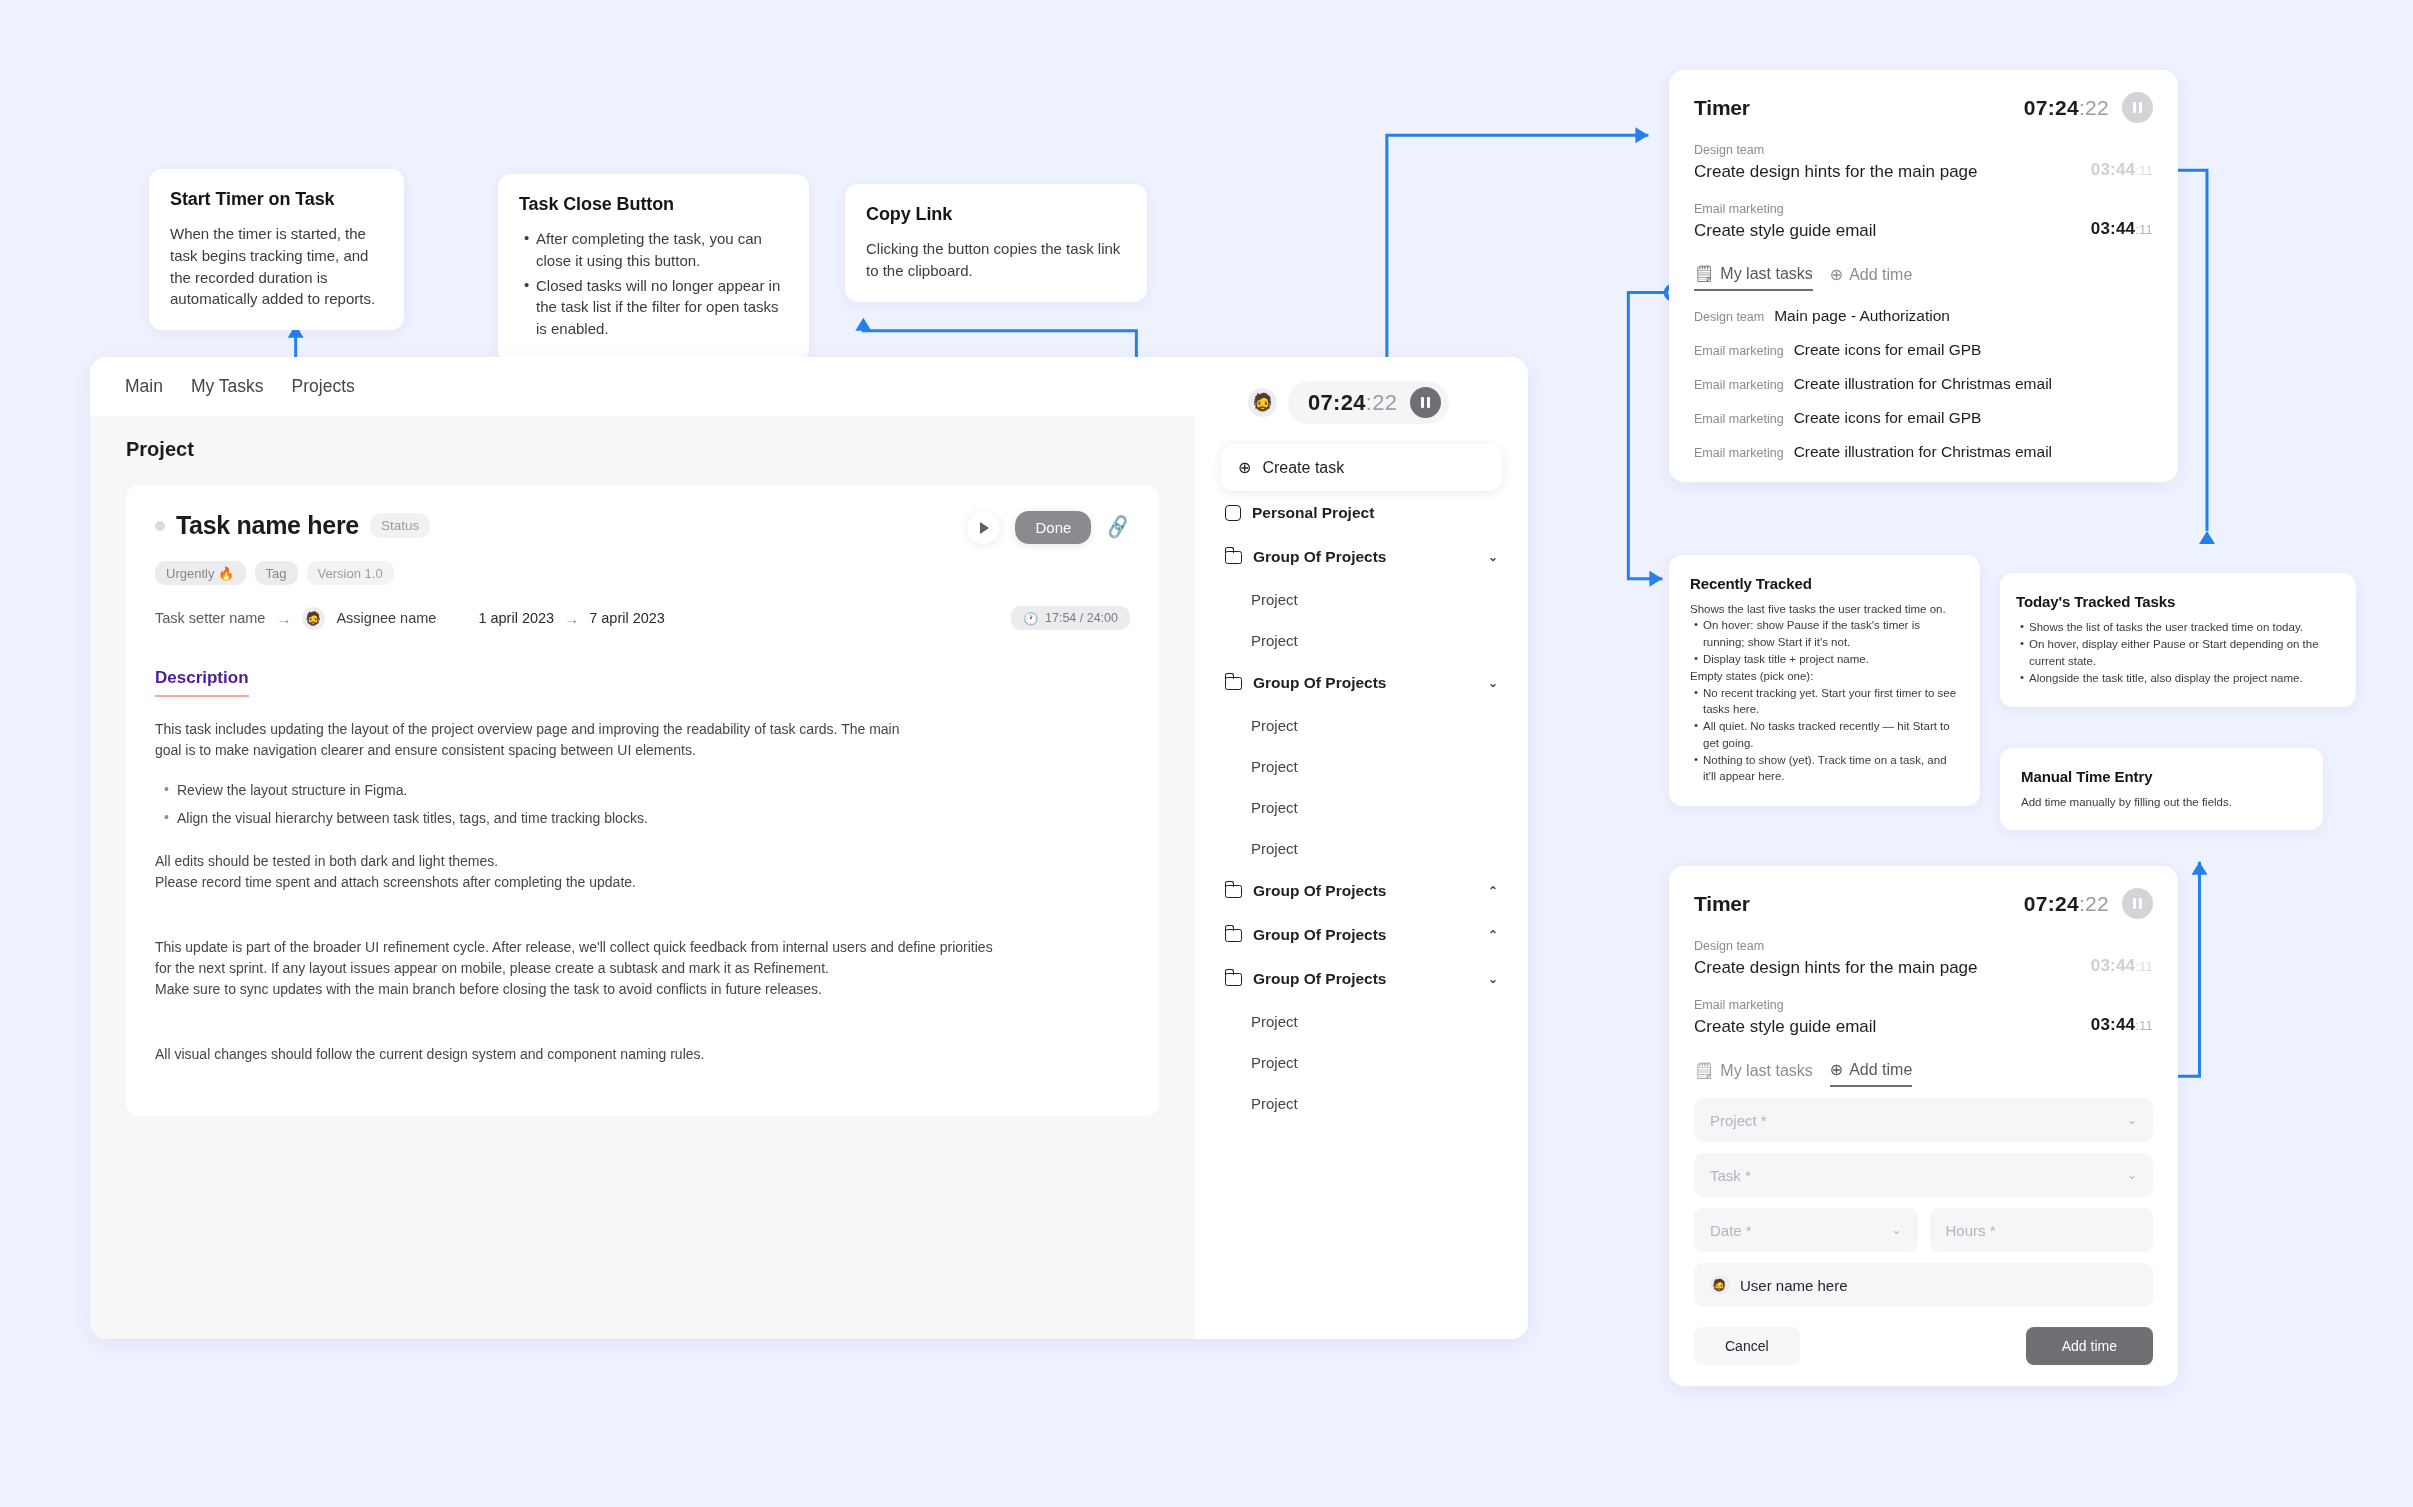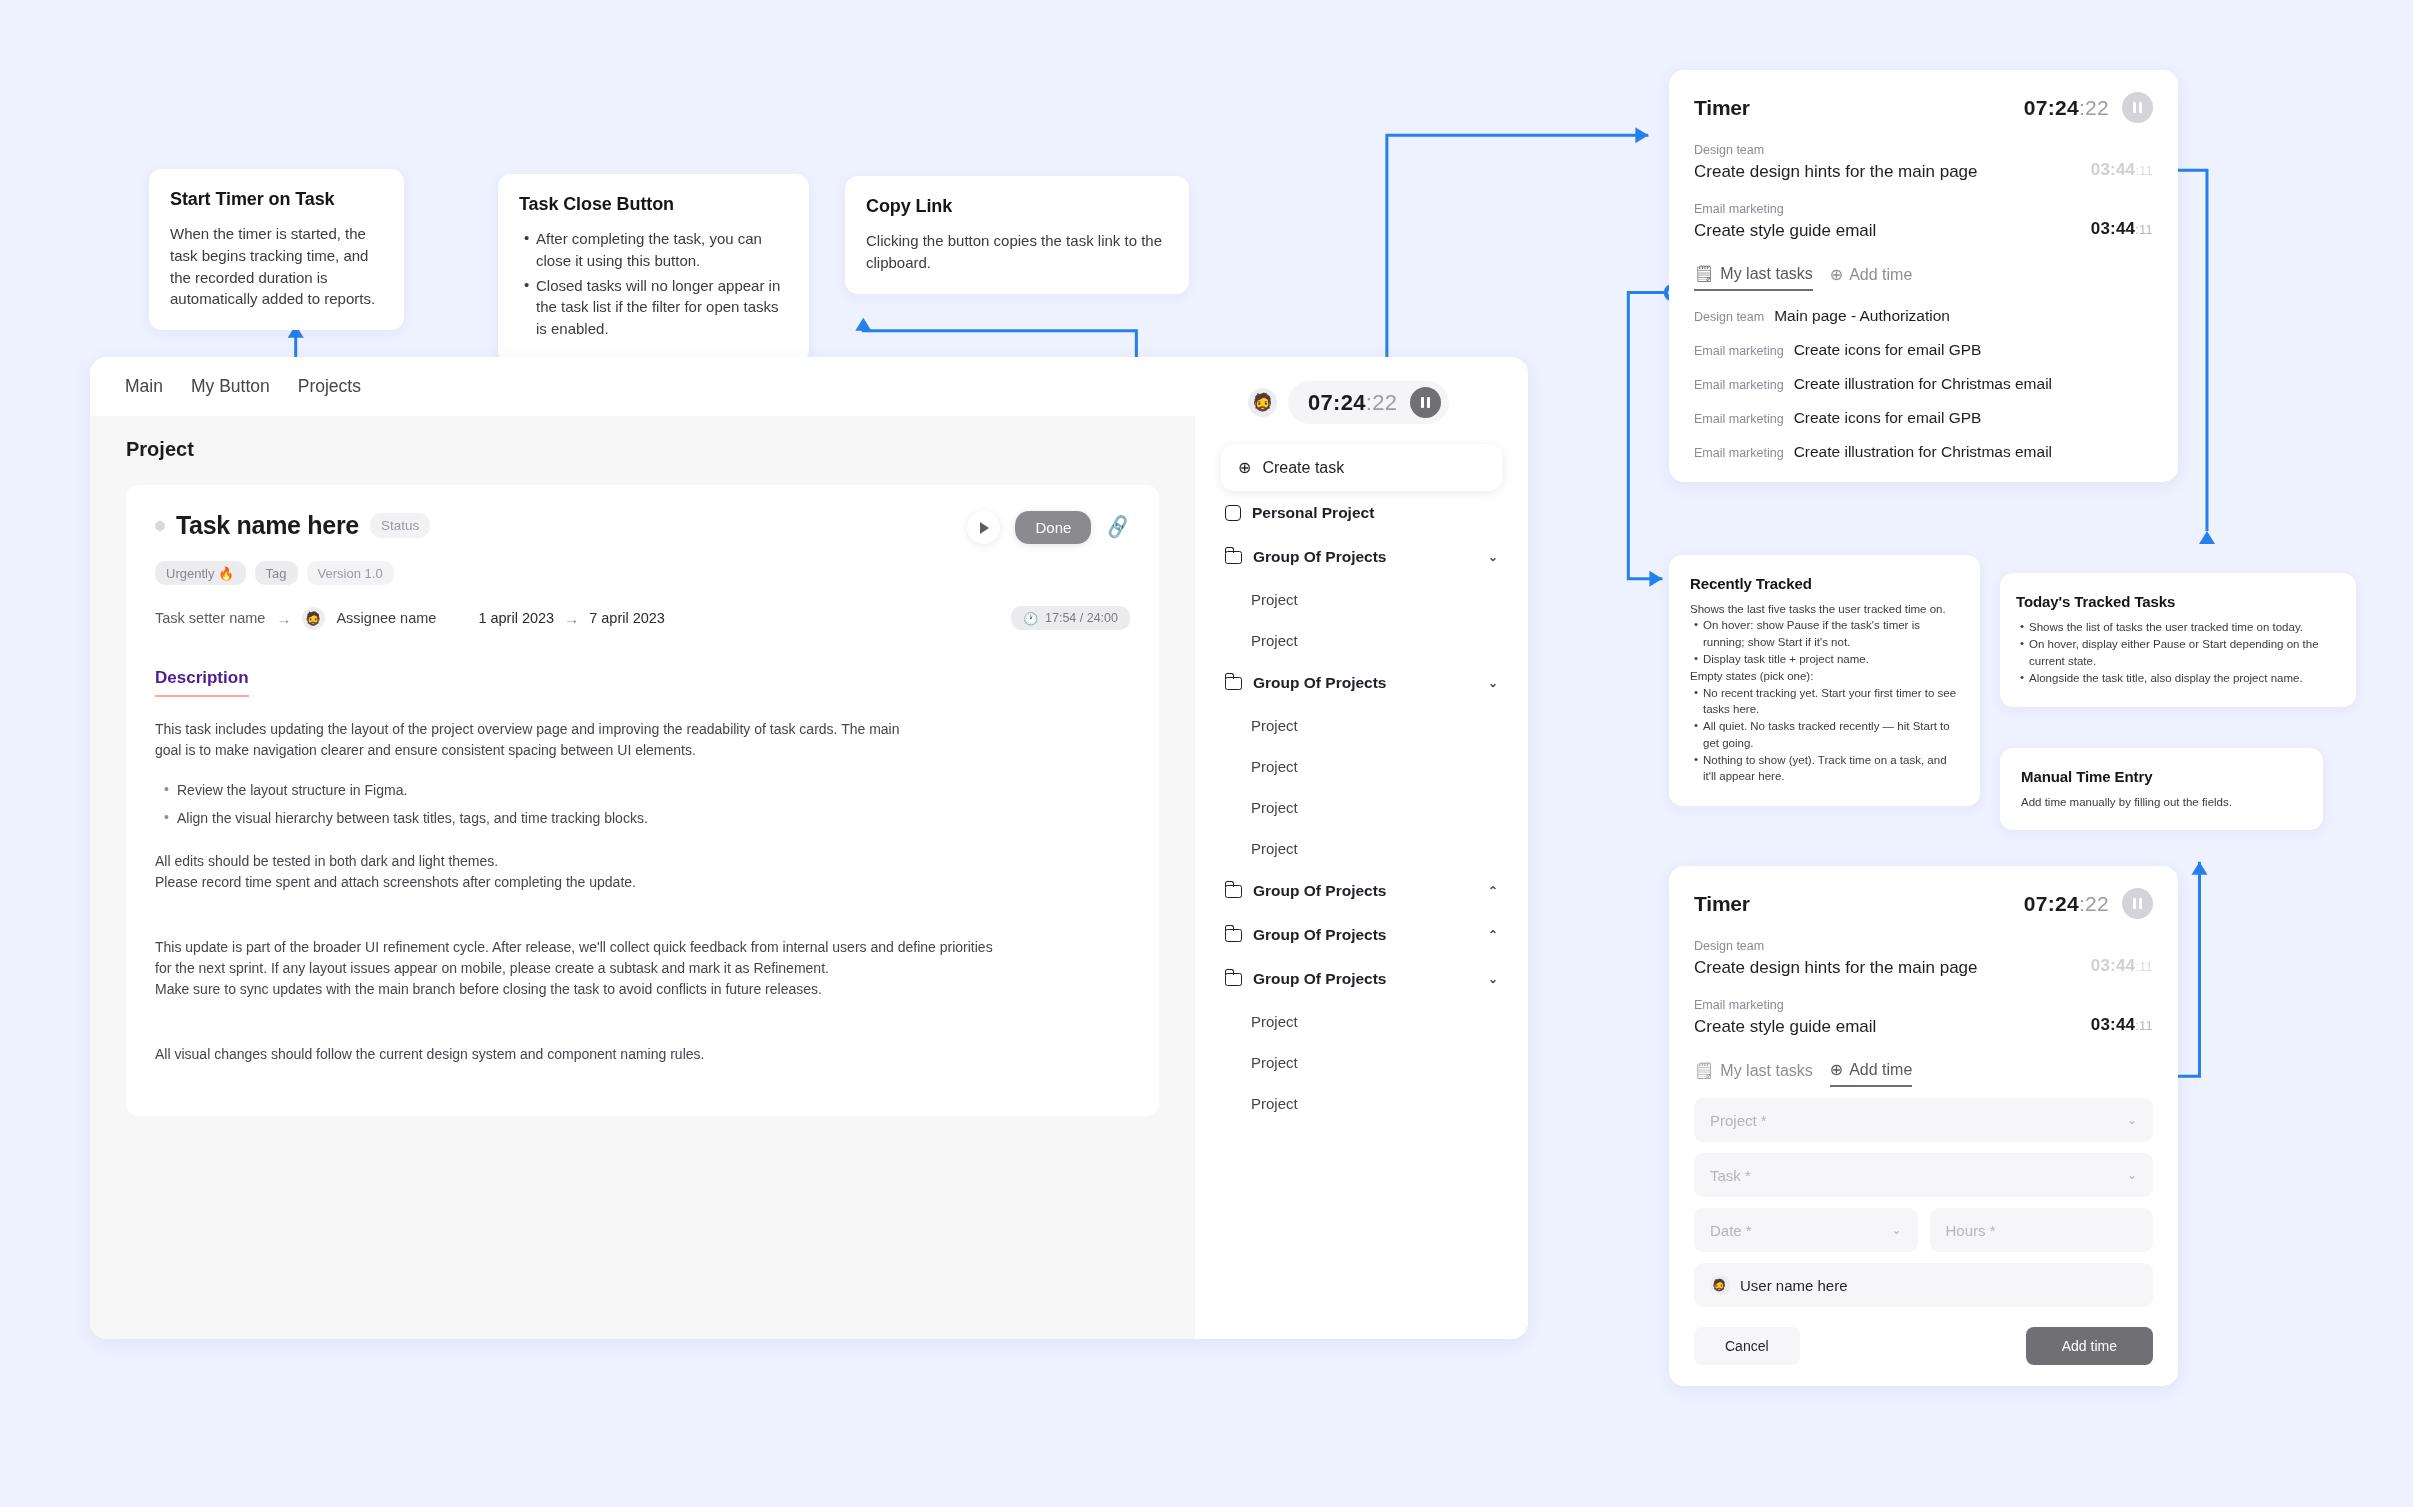--- a/index.html
+++ b/index.html
@@ -292,30 +292,30 @@
 </div>
 
 <div class="note abs" style="left:498px; top:174px; width:311px;">
   <div class="note-title">Task Close Button</div>
   <ul class="note-ul">
     <li>After completing the task, you can close it using this button.</li>
     <li>Closed tasks will no longer appear in the task list if the filter for open tasks is enabled.</li>
   </ul>
 </div>
 
-<div class="note abs" style="left:845px; top:176px; width:344px;">
+<div class="note abs" style="left:845px; top:184px; width:302px;">
   <div class="note-title">Copy Link</div>
   <div class="note-body">Clicking the button copies the task link to the clipboard.</div>
 </div>
 
 <div id="app-window" class="abs">
 
   <div id="app-topbar">
     <span class="topnav-item">Main</span>
-    <span class="topnav-item">My Button</span>
+    <span class="topnav-item">My Tasks</span>
     <span class="topnav-item">Projects</span>
   </div>
 
   <div id="app-body">
 
     <div id="content-col">
       <div id="page-title">Project</div>
 
       <div id="task-card">
         <div class="task-head">

